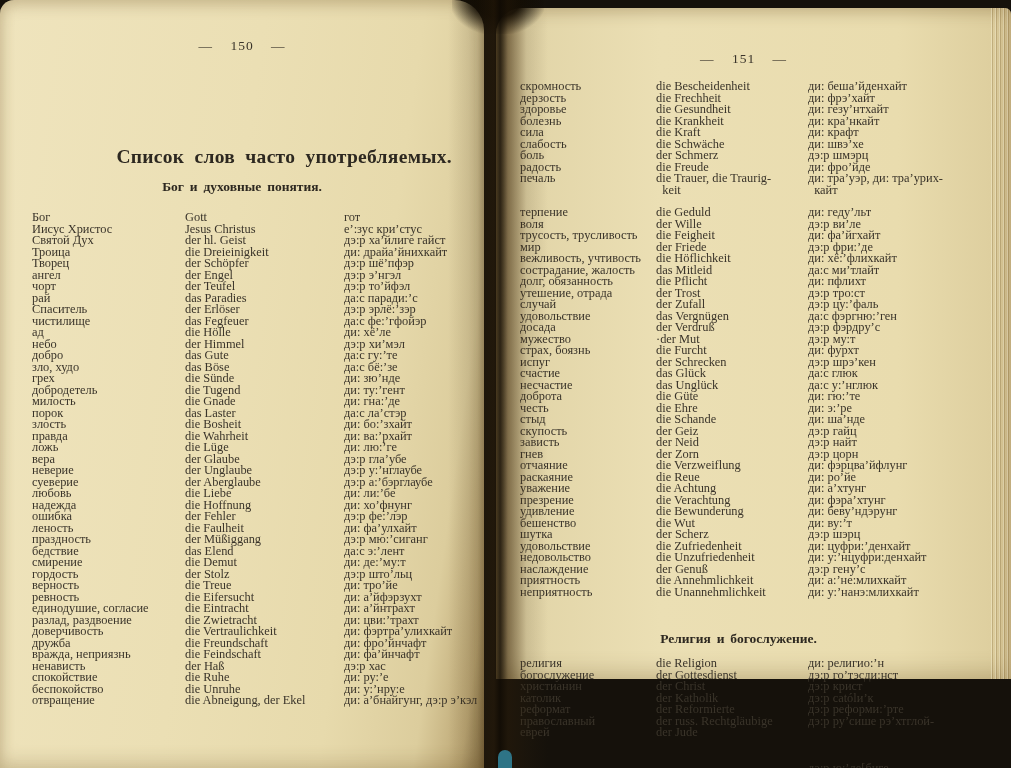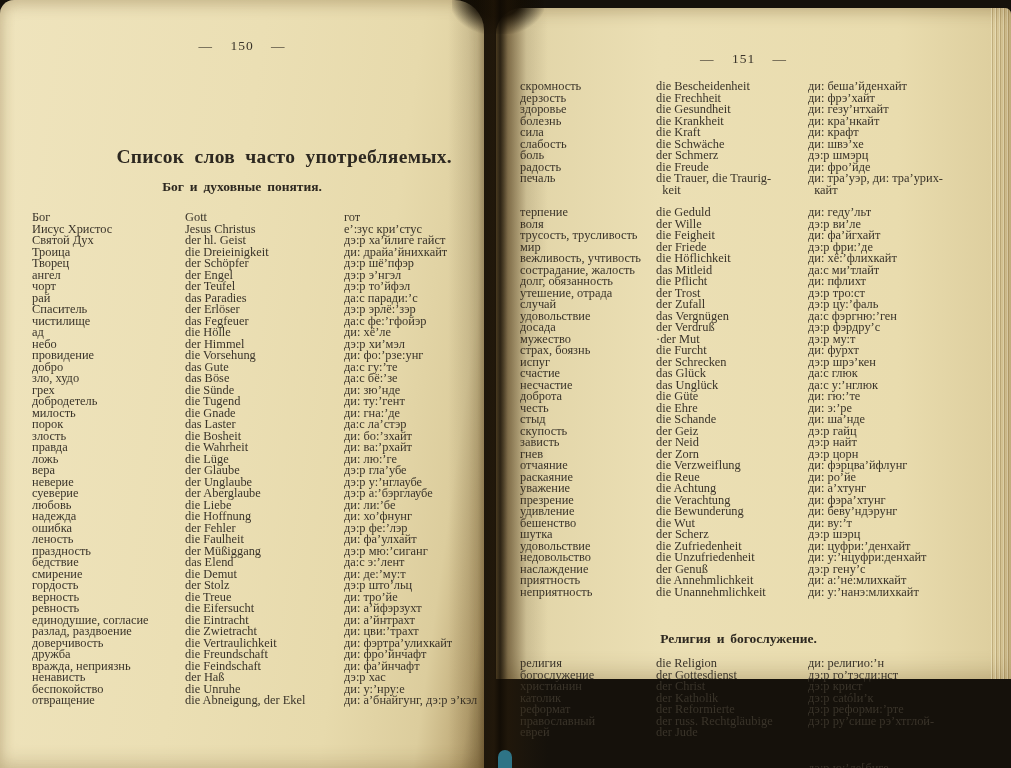--- a/index.html
+++ b/index.html
@@ -145,25 +145,20 @@
         <span class="cell ru">ад</span>
         <span class="cell de">die Hölle</span>
         <span class="cell ph">ди: хё’ле</span>
       </div>
       <div class="row">
         <span class="cell ru">небо</span>
         <span class="cell de">der Himmel</span>
         <span class="cell ph">дэ:р хи’мэл</span>
       </div>
       <div class="row">
-        <span class="cell ru">провидение</span>
-        <span class="cell de">die Vorsehung</span>
-        <span class="cell ph">ди: фо:’рзе:унг</span>
-      </div>
-      <div class="row">
         <span class="cell ru">добро</span>
         <span class="cell de">das Gute</span>
         <span class="cell ph">да:с гу:’те</span>
       </div>
       <div class="row">
         <span class="cell ru">зло, худо</span>
         <span class="cell de">das Böse</span>
         <span class="cell ph">да:с бё:’зе</span>
       </div>
       <div class="row">
@@ -288,20 +283,25 @@
       </div>
       <div class="row">
         <span class="cell ru">вражда, неприязнь</span>
         <span class="cell de">die Feindschaft</span>
         <span class="cell ph">ди: фа’йнчафт</span>
       </div>
       <div class="row">
         <span class="cell ru">ненависть</span>
         <span class="cell de">der Haß</span>
         <span class="cell ph">дэ:р хас</span>
+      </div>
+      <div class="row">
+        <span class="cell ru">спокойствие</span>
+        <span class="cell de">die Ruhe</span>
+        <span class="cell ph">ди: ру:’е</span>
       </div>
       <div class="row">
         <span class="cell ru">беспокойство</span>
         <span class="cell de">die Unruhe</span>
         <span class="cell ph">ди: у:’нру:е</span>
       </div>
       <div class="row">
         <span class="cell ru">отвращение</span>
         <span class="cell de">die Abneigung, der Ekel</span>
         <span class="cell ph">ди: а’бнайгунг, дэ:р э’кэл</span>

